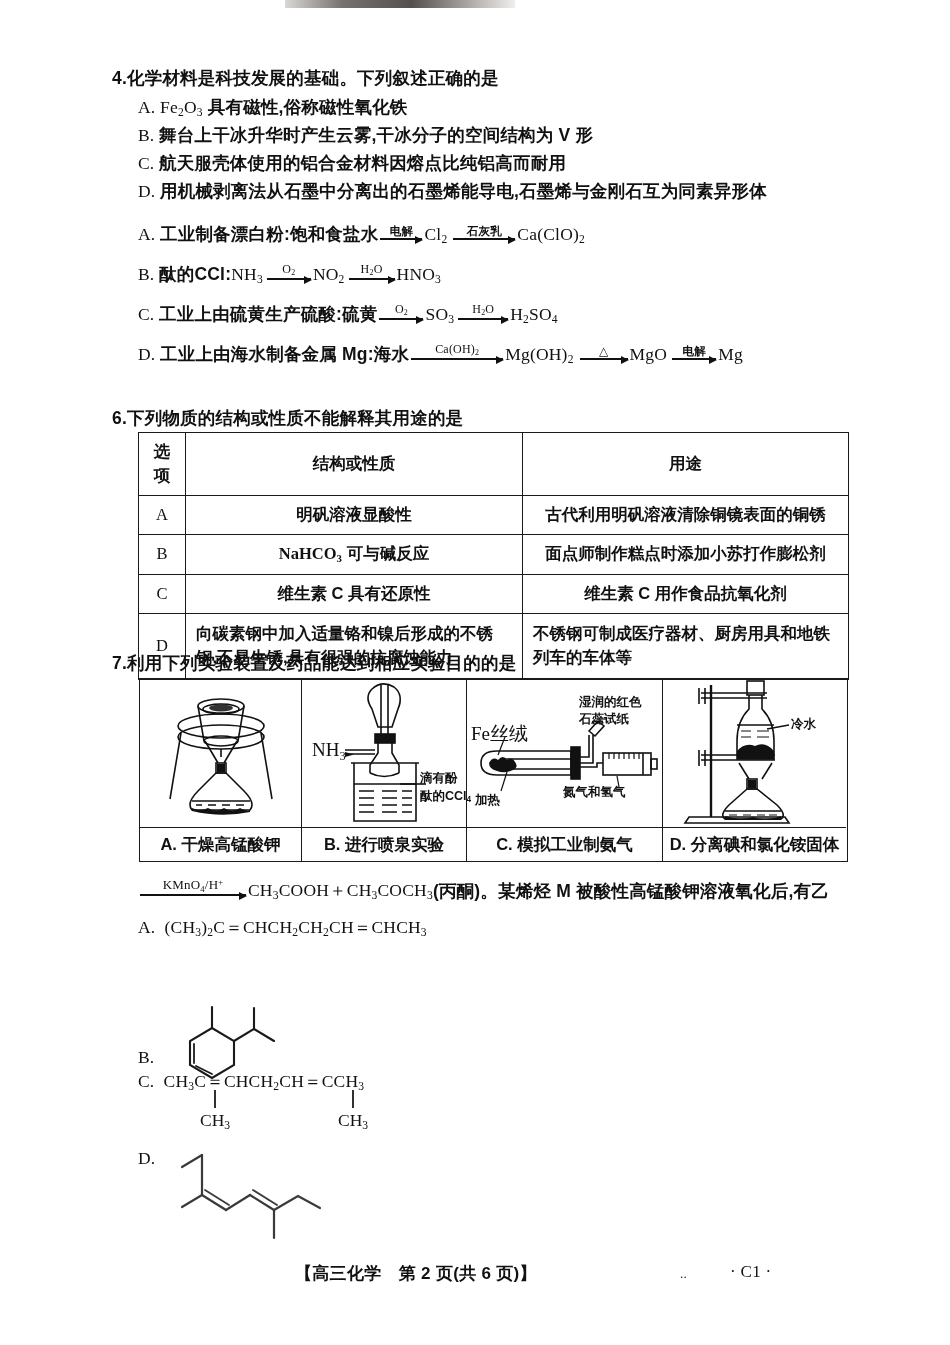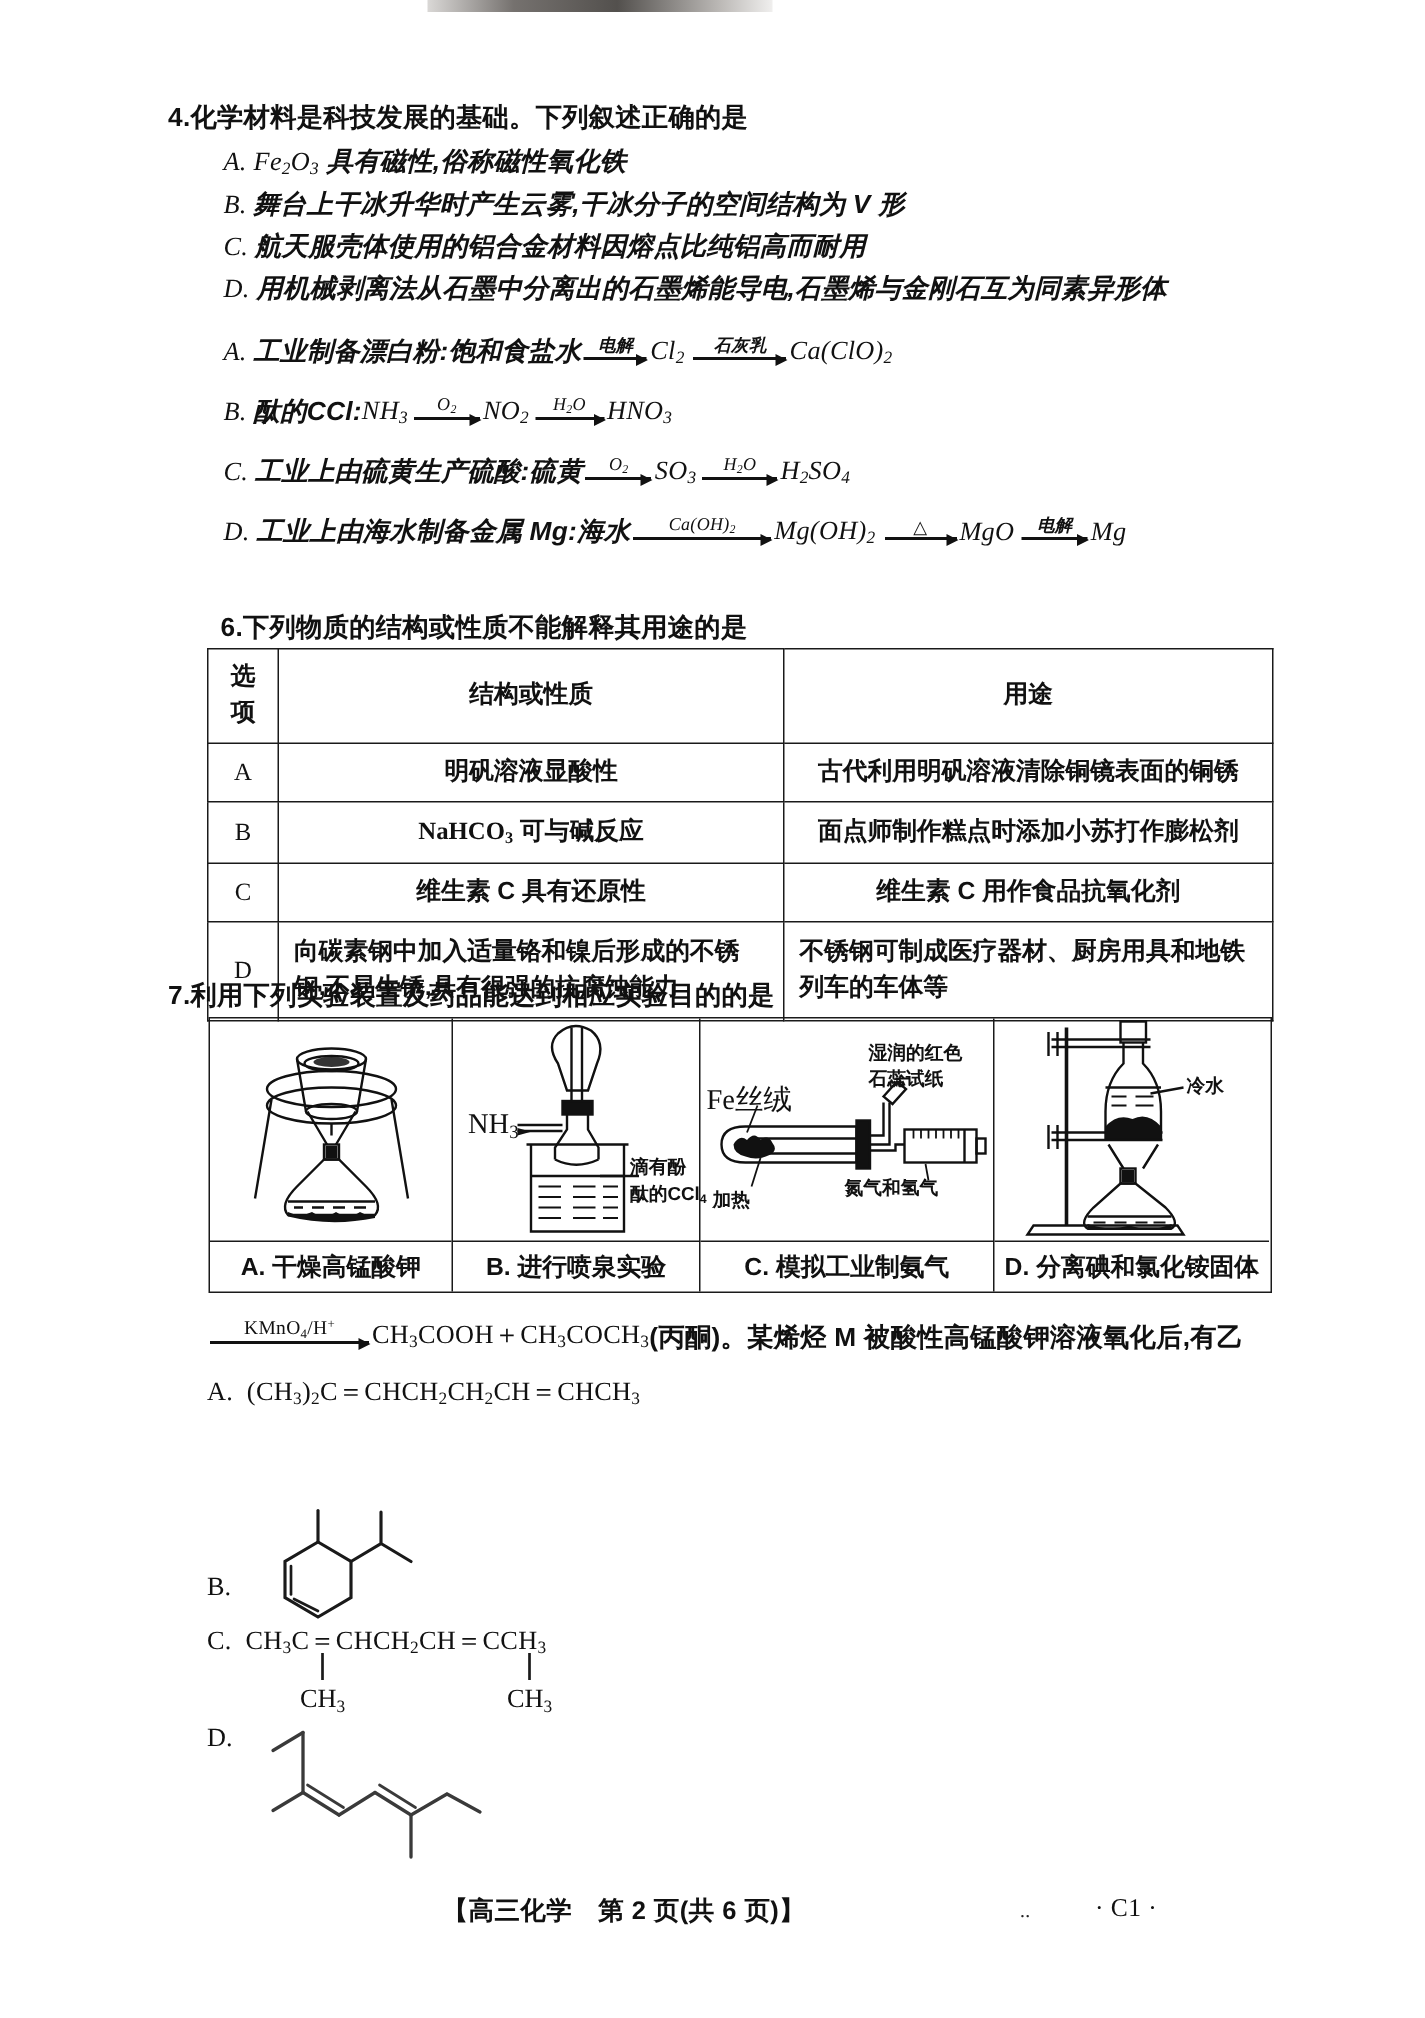--- a/index.html
+++ b/index.html
@@ -22,21 +22,21 @@
   }
 
   .content { position:absolute; left:0; top:0; width:950px; }
 
   
   .qline{
     font-size:17.5px; line-height:1.52;
     letter-spacing:.2px;
   }
   .qstem{ margin:0 0 2px 0; padding-left:112px; text-indent:-0px; }
-  .opt{ padding-left:138px; margin:1px 11px;font-style:italic; }
+  .opt{ padding-left:138px; margin:1px 0; }
 
   sub{ font-size:.66em; vertical-align:-0.28em; }
   sup{ font-size:.66em; vertical-align:0.5em; }
 
   .cjk{ font-family:"Liberation Sans","DejaVu Sans",sans-serif; font-weight:600; }
   .sym{ font-family:"Liberation Serif","DejaVu Serif",serif; }
 
   
   .rxn{ display:inline-flex; align-items:center; vertical-align:middle; }
   .arrow{
@@ -210,21 +210,21 @@
           <span class="arrow" style="width:44px; margin-left:5px;">
             <span class="atop">电解</span>
             <span class="abody"></span>
               <span class="ahead"></span>
           </span>
           <span class="sym">Mg</span>
         </span>
       </div>
     </div>
 
-    <div style="position:absolute; left:0; top:405px; width:950px;padding-left:35px;">
+    <div style="position:absolute; left:0; top:405px; width:950px;">
       <div class="qline qstem">
         <span class="cjk">6.</span><span class="cjk">下列物质的结构或性质不能解释其用途的是</span>
       </div>
     </div>
 
     <table class="tbl" style="left:138px; top:432px; width:710px;">
       <tbody>
         <tr>
           <td class="c-opt cjk" style="height:40px;">选项</td>
           <td class="c-prop cjk">结构或性质</td>
@@ -450,21 +450,21 @@
           <path d="M26,41 L26,60" stroke-width="1.8"></path>
           <path d="M28,63 L44,71" stroke-width="1.8"></path>
 
           <path d="M44,25 L44,4"></path>
 
           <path d="M66,38 L86,26 L86,5 M86,26 L106,38"></path>
         </g>
       </svg>
     </div>
 
-    <div style="position:absolute; left:138px; top:1068px;margin-top:12px;">
+    <div style="position:absolute; left:138px; top:1068px;">
       <div class="qline" style="padding-left:0;">
         <span class="sym">C.</span>&nbsp;&nbsp;<span class="sym">CH<sub>3</sub>C＝CHCH<sub>2</sub>CH＝CCH<sub>3</sub></span>
       </div>
       <svg width="300" height="46" viewBox="0 0 300 46" style="position:absolute; left:0; top:20px;">
         <g stroke="#1a1a1a" stroke-width="1.8">
           <path d="M77,2 L77,20"></path>
           <path d="M215,2 L215,20"></path>
         </g>
       </svg>
       <div class="sym" style="position:absolute; left:62px; top:42px; font-size:17.5px;">CH<sub>3</sub></div>

